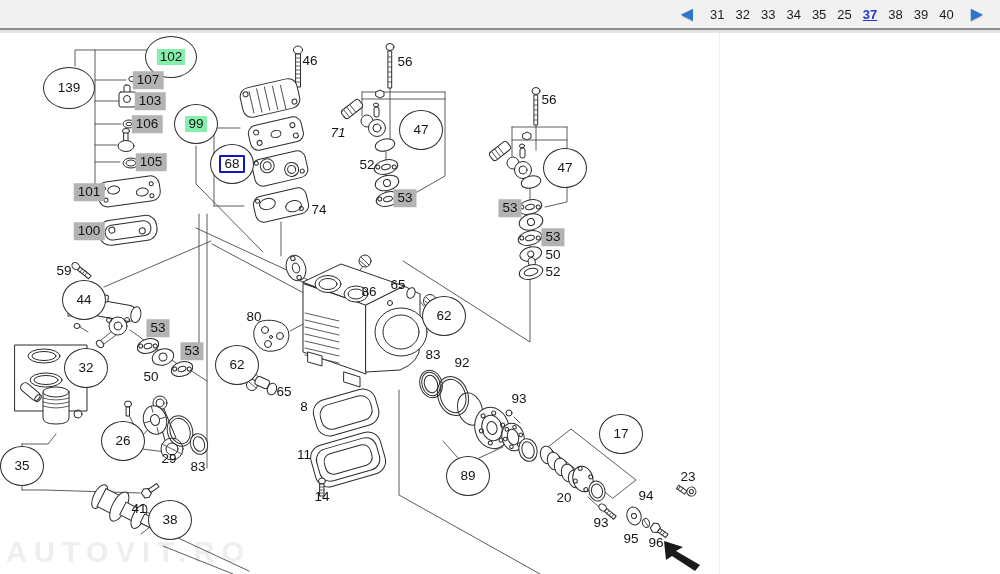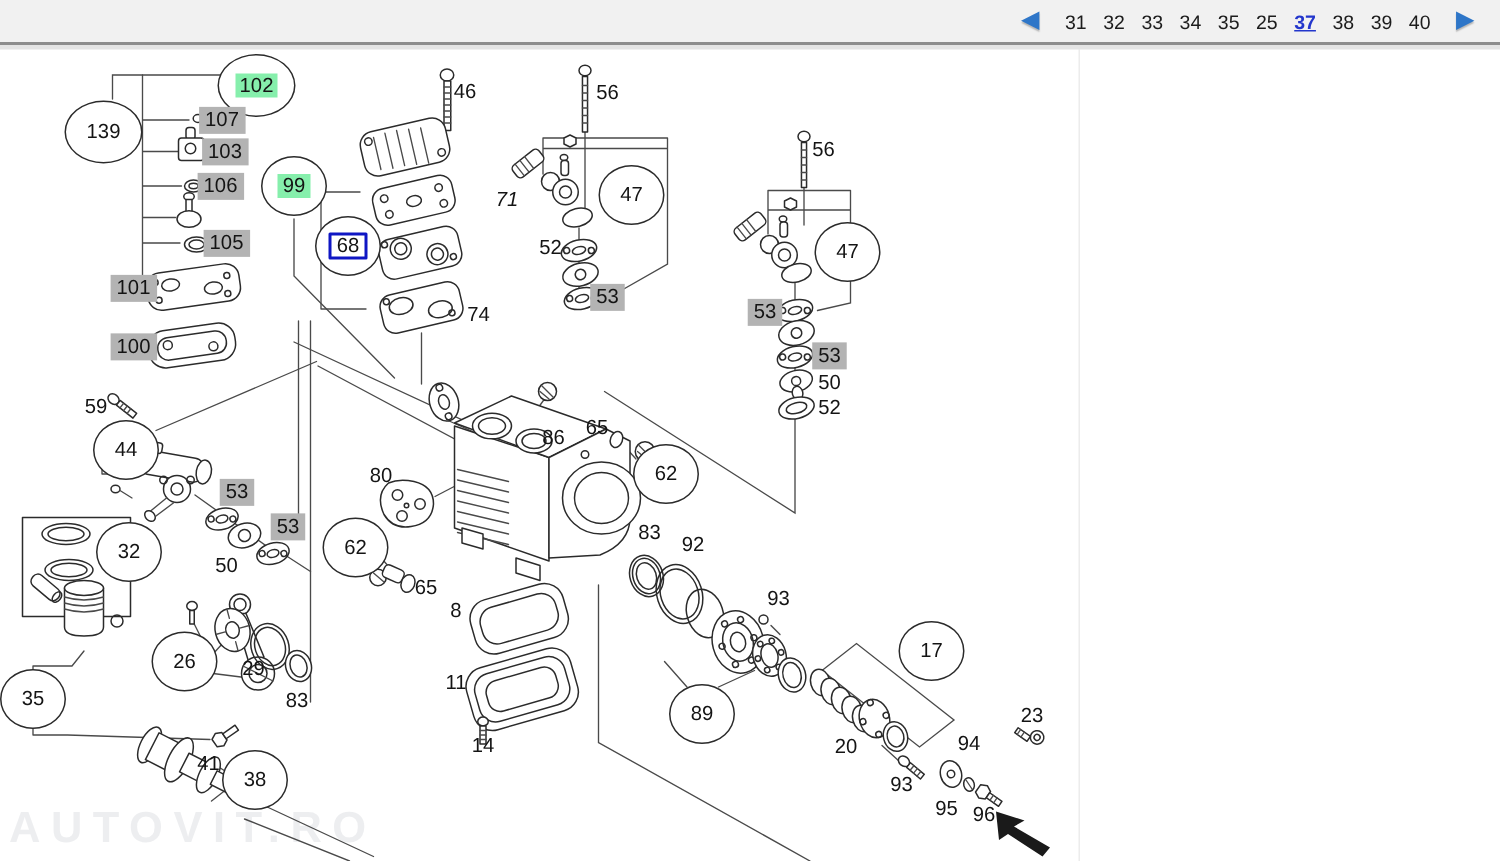--- a/index.html
+++ b/index.html
@@ -557,21 +557,21 @@
       </div>
       <div class="lbl plain" style="left: 564px; top: 498px;">20</div>
       <div class="lbl plain" style="left: 601px; top: 523px;">93</div>
       <div class="lbl plain" style="left: 646px; top: 496px;">94</div>
       <div class="lbl plain" style="left: 631px; top: 539px;">95</div>
       <div class="lbl plain" style="left: 656px; top: 543px;">96</div>
       <div class="lbl plain" style="left: 688px; top: 477px;">23</div>
       <div class="lbl circle" style="left: 123px; top: 441px;">
         <span class="inner">26</span>
       </div>
-      <div class="lbl plain" style="left: 169px; top: 446px; text-align: center;">29</div>
+      <div class="lbl plain" style="left: 169px; top: 459px; text-align: center;">29</div>
       <div class="lbl plain" style="left: 198px; top: 467px;">83</div>
       <div class="lbl circle" style="left: 22px; top: 466px;">
         <span class="inner">35</span>
       </div>
       <div class="lbl plain" style="left: 139px; top: 509px;">41</div>
       <div class="lbl circle" style="left: 170px; top: 520px;">
         <span class="inner">38</span>
       </div>
       <div class="lbl plain" style="left: 304px; top: 455px;">11</div>
       <div class="lbl plain" style="left: 322px; top: 497px;">14</div>

